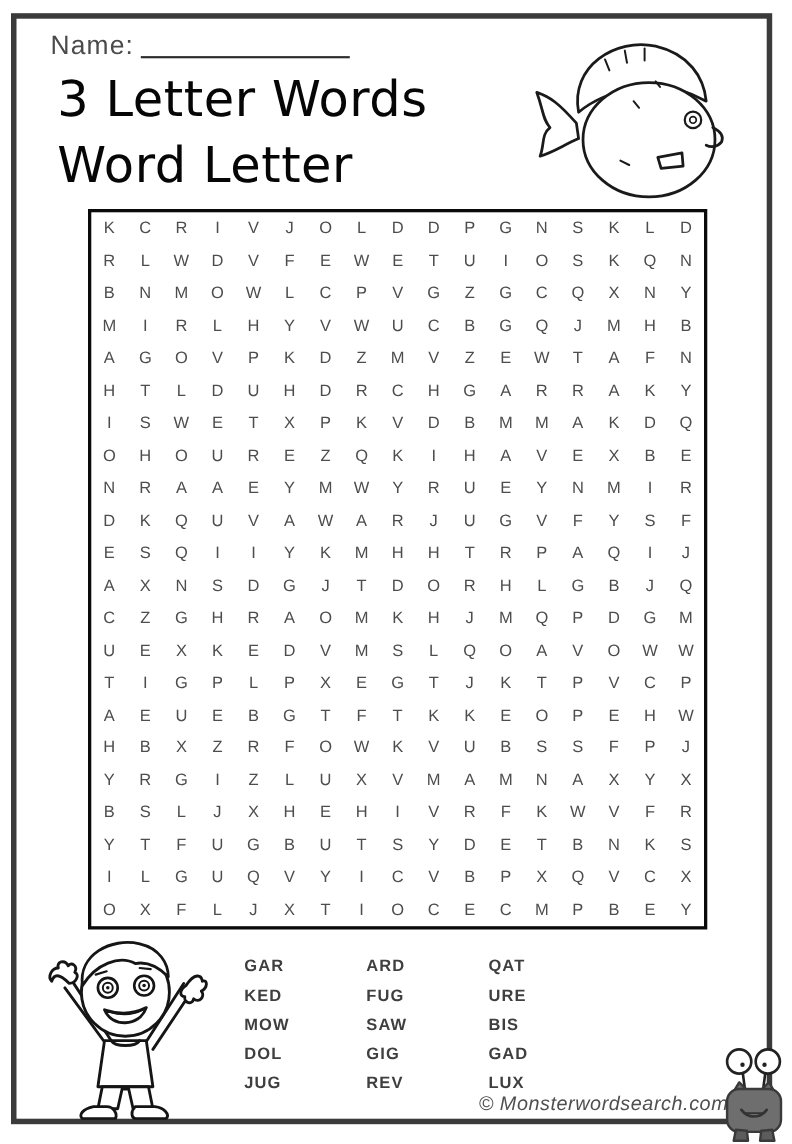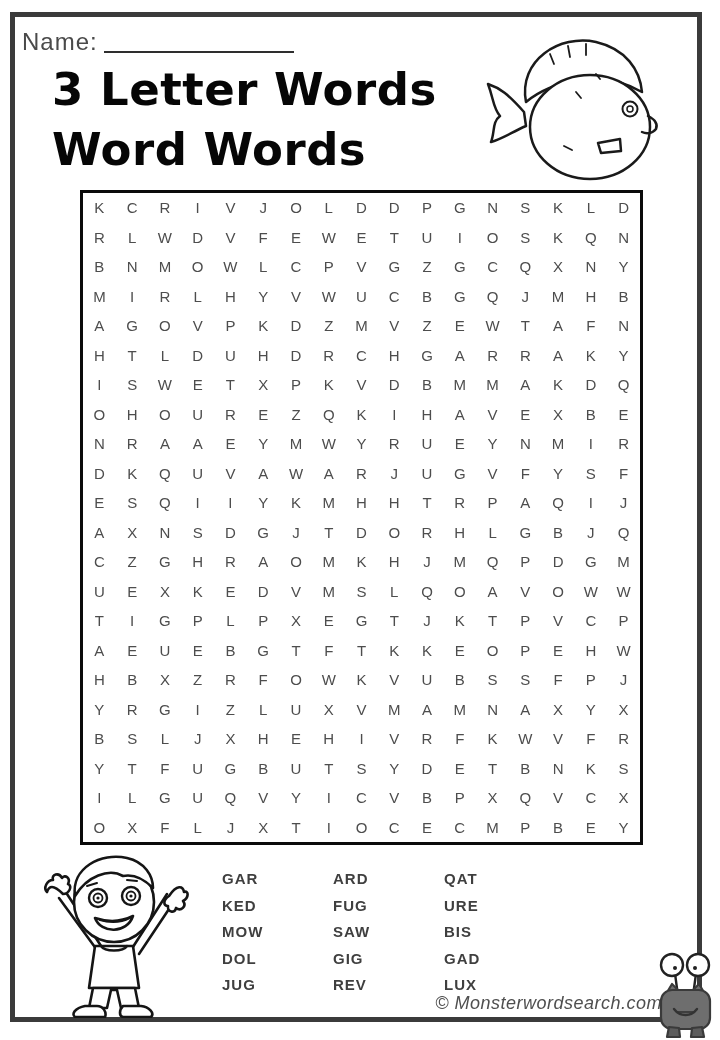--- a/index.html
+++ b/index.html
@@ -7,27 +7,27 @@
     width:720px;height:1040px;position:relative;overflow:hidden;
     background:#ffffff;
     font-family:"Liberation Sans", sans-serif;
   }
   .frame{
     position:absolute;left:10px;top:12px;width:692px;height:1010px;
     border:5px solid var(--frame,#3b3b3b);box-sizing:border-box;
     pointer-events:none;
   }
   
-  .name-row{position:absolute;left:22px;top:28px;display:flex;align-items:flex-end;}
+  .name-row{position:absolute;left:46px;top:28px;display:flex;align-items:flex-end;}
   .name-label{font-size:24px;color:#4a4a4a;letter-spacing:1px;}
   .name-underline{display:inline-block;width:190px;height:0;border-bottom:2px solid #2e2e2e;margin-left:6px;margin-bottom:3px;}
   .title{
     position:absolute;left:52px;top:60px;
     font-family:"DejaVu Sans", sans-serif;
-    font-weight:bold;font-size:45px;line-height:60px;
+    font-weight:normal;font-size:45px;line-height:60px;
     color:var(--title,#060606);letter-spacing:0.5px;
   }
   
   .fish{position:absolute;left:480px;top:30px;}
   
   .grid{
     position:absolute;left:80px;top:190px;width:563px;height:655px;
     border:3px solid var(--grid-border,#0a0a0a);box-sizing:border-box;
     display:grid;grid-template-columns:repeat(17,1fr);grid-auto-rows:1fr;
     background:#fff;
@@ -56,21 +56,21 @@
 
 <div class="frame"></div>
 
 <div class="name-row">
   <span class="name-label">Name:</span>
   <span class="name-underline"></span>
 </div>
 
 <div class="title">
   <div>3 Letter Words</div>
-  <div>Word Words</div>
+  <div>Word Letter</div>
 </div>
 
 <svg class="fish" width="190" height="160" viewBox="0 0 190 160">
   <g fill="#ffffff" stroke="#1a1a1a" stroke-width="2.5" stroke-linejoin="round" stroke-linecap="round">
 
     <path d="M44,82 C28,64 20,58 8,54 C14,70 13,78 20,86 C12,92 15,102 11,112 C24,108 32,102 46,96 Z"></path>
 
     <path d="M46,72 C38,30 80,4 116,12 C146,19 160,40 162,62 C140,50 120,46 98,50 C74,54 58,62 46,72 Z"></path>
 
     <ellipse cx="110" cy="97" rx="60" ry="52"></ellipse>

